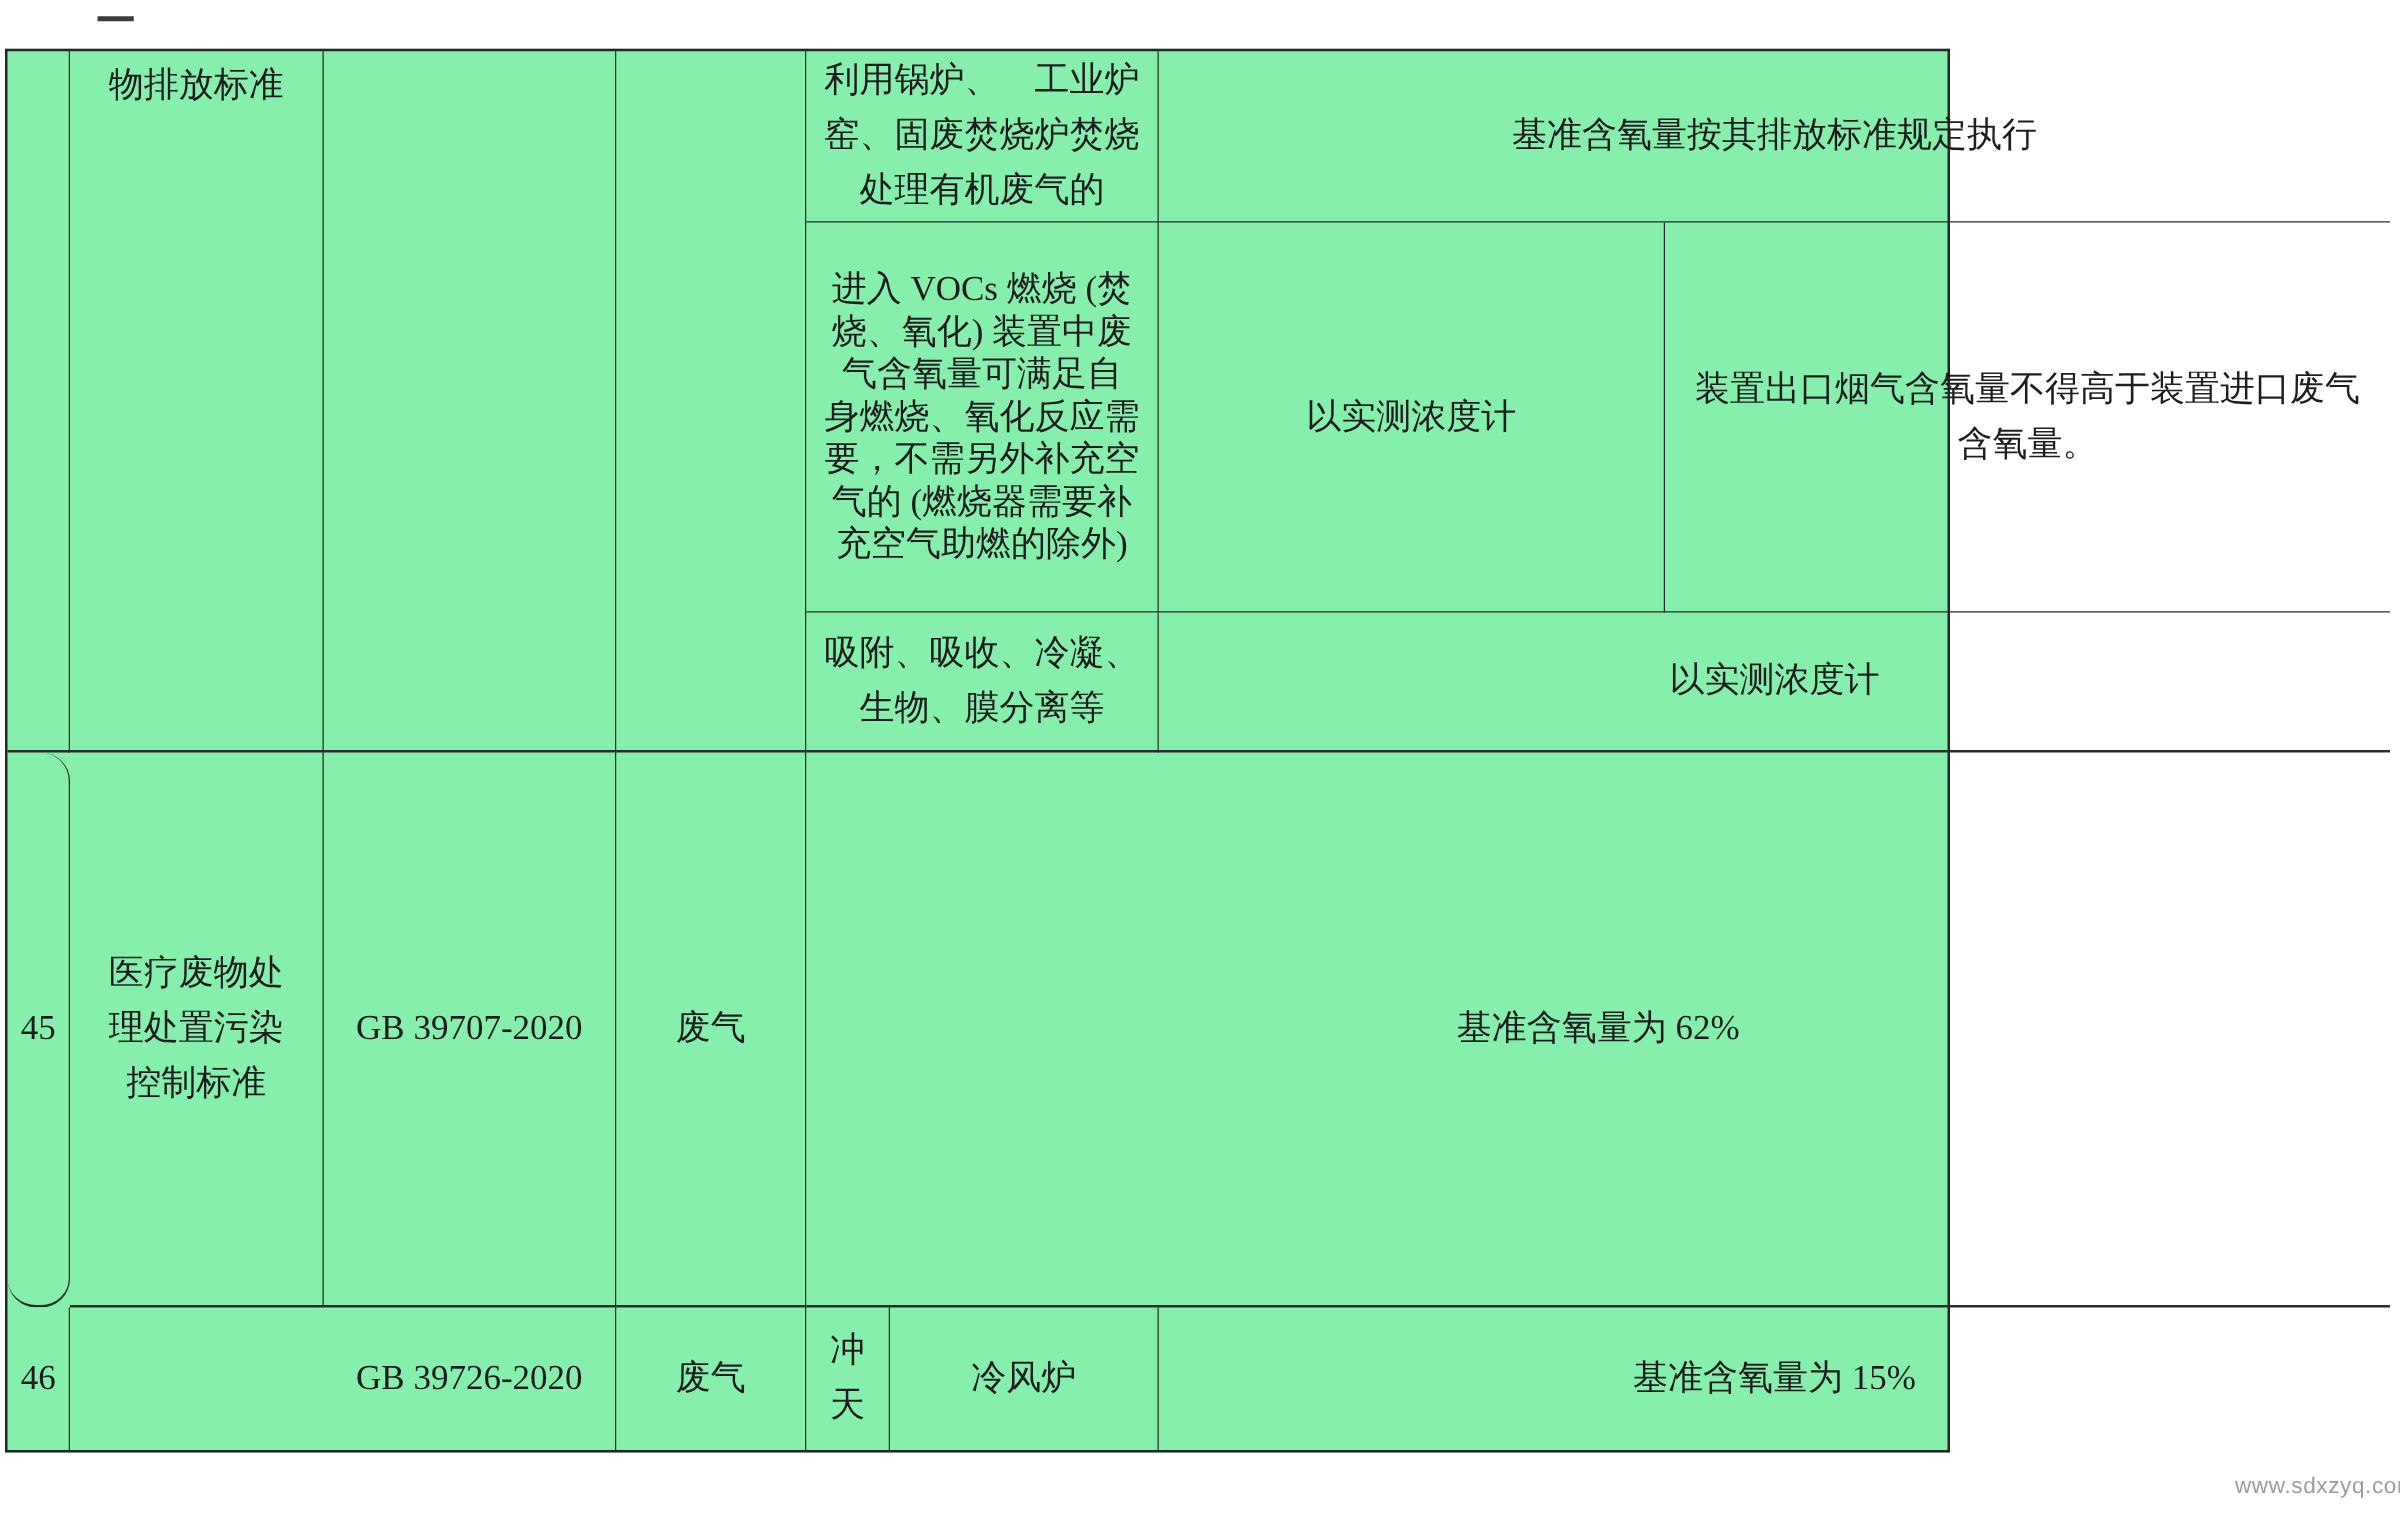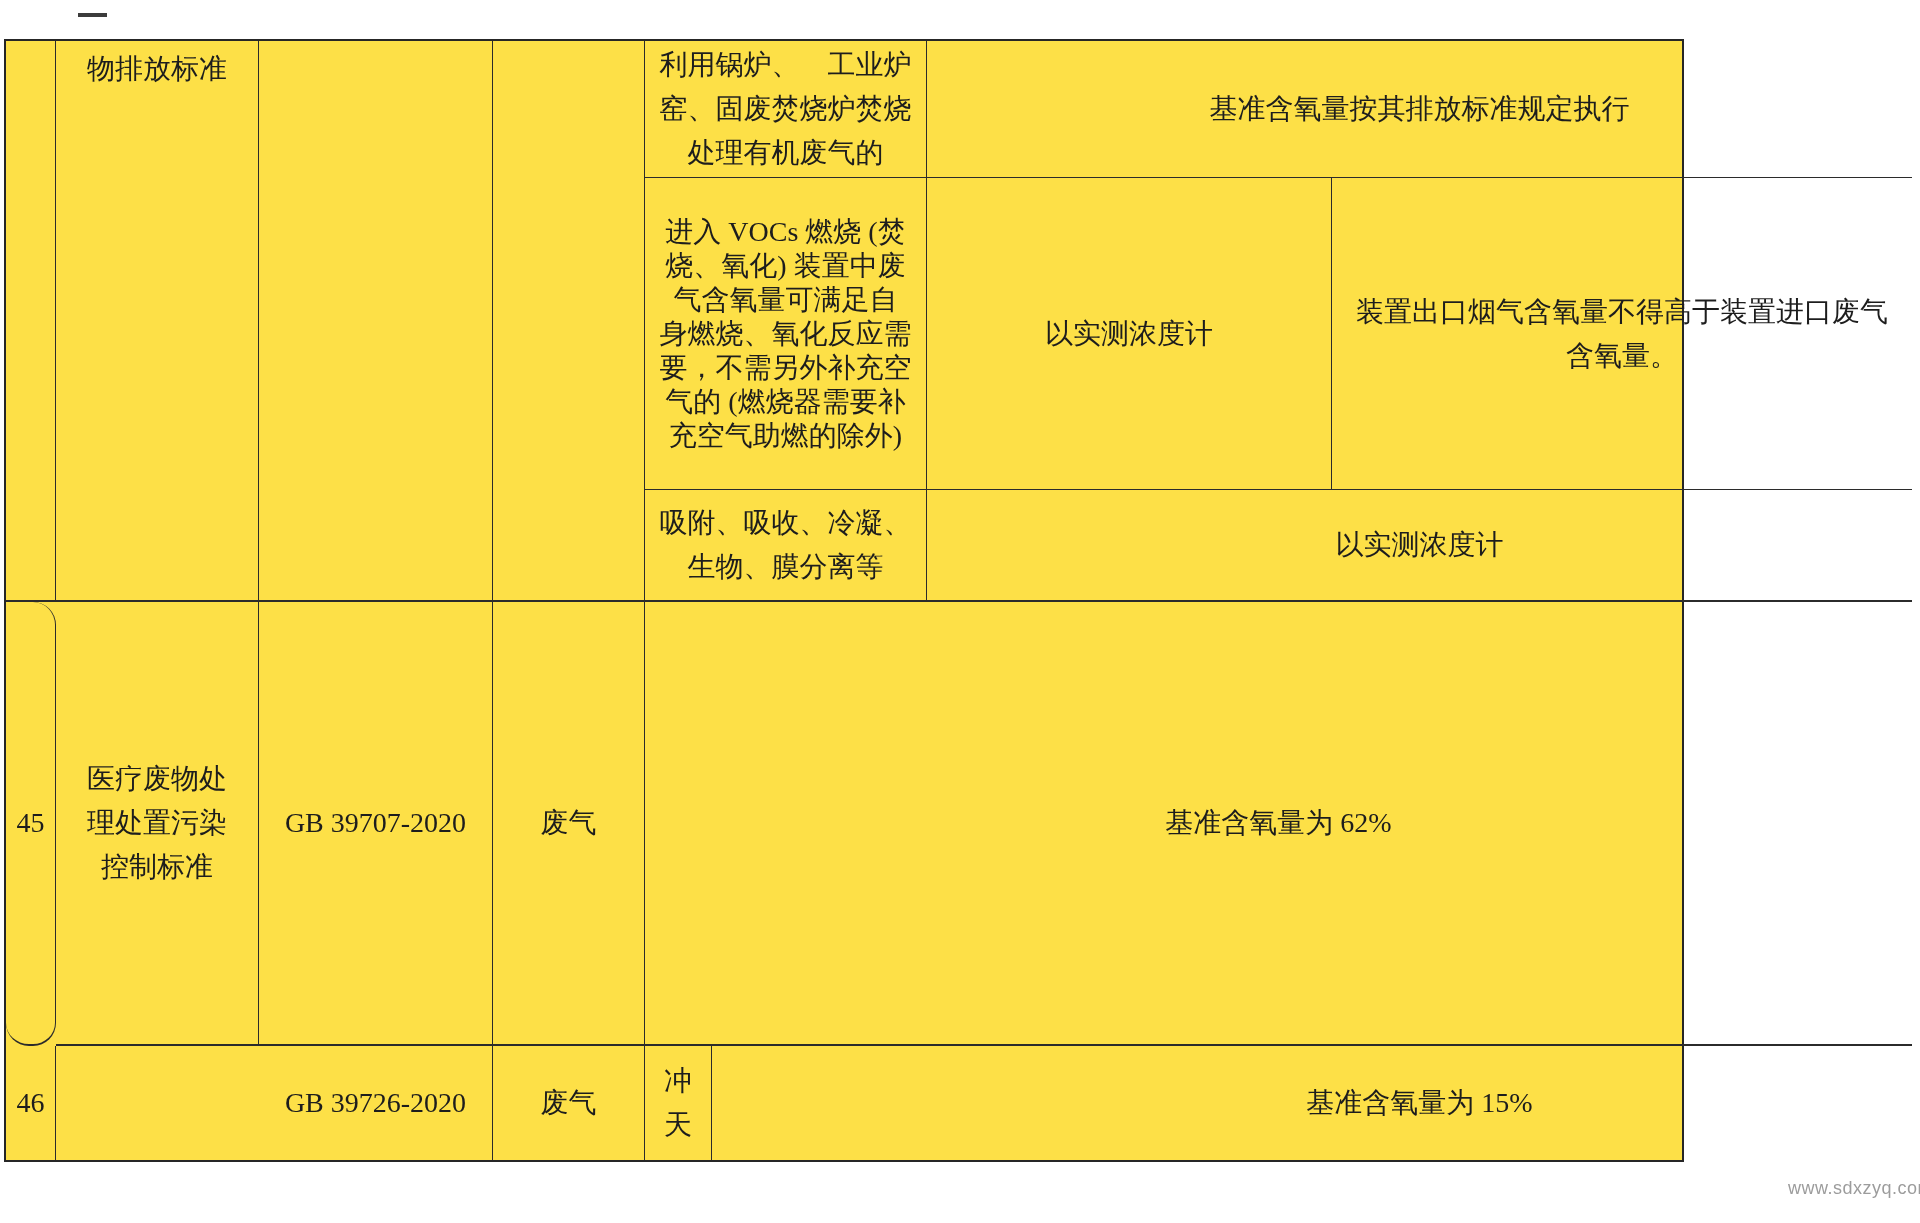--- a/index.html
+++ b/index.html
@@ -5,22 +5,22 @@
   html,body{margin:0;padding:0;}
   body{
     width:1920px;height:1223px;position:relative;background:#ffffff;
     font-family:"Liberation Serif","DejaVu Serif",serif;color:#1d1d1d;
     overflow:hidden;
   }
   .artifact{
     position:absolute;left:78px;top:13px;width:29px;height:4px;background:#3c3c3c;
   }
   .table{
-    position:absolute;left:4px;top:39px;width:1680px;height:1123px;
-    border:2px solid #262626;box-sizing:border-box;background:#fde047;
+    position:absolute;left:4px;top:39px;width:1556px;height:1123px;
+    border:2px solid #262626;box-sizing:border-box;background:#86efac;
   }
   .cell{
     position:absolute;box-sizing:border-box;
     border-right:1px solid #2b2b2b;border-bottom:1px solid #2b2b2b;
     display:flex;align-items:center;justify-content:center;
     text-align:center;white-space:pre-line;
     font-size:28px;line-height:44px;
   }
   .cell.last{border-right:none;}
   .cell.bottomrow{border-bottom:none;}
@@ -71,17 +71,18 @@
 控制标准</div>
   <div class="cell hb2" style="left:253px;top:561px;width:234px;height:444px;">GB 39707-2020</div>
   <div class="cell hb2" style="left:487px;top:561px;width:152px;height:444px;">废气</div>
   <div class="cell hb2 last" style="left:639px;top:561px;width:1267px;height:444px;">基准含氧量为 62%</div>
 
   <div class="cell bottomrow" style="left:0;top:1005px;width:50px;height:114px;">46</div>
   <div class="cell bottomrow" style="left:253px;top:1005px;width:234px;height:114px;">GB 39726-2020</div>
   <div class="cell bottomrow" style="left:487px;top:1005px;width:152px;height:114px;">废气</div>
   <div class="cell bottomrow" style="left:639px;top:1005px;width:67px;height:114px;">冲
 天</div>
+  <div class="cell bottomrow" style="left:706px;top:1005px;width:215px;height:114px;">冷风炉</div>
   <div class="cell bottomrow last" style="left:921px;top:1005px;width:985px;height:114px;">基准含氧量为 15%</div>
 
 </div>
 
 <div class="watermark">www.sdxzyq.com</div>
 
 </body></html>

